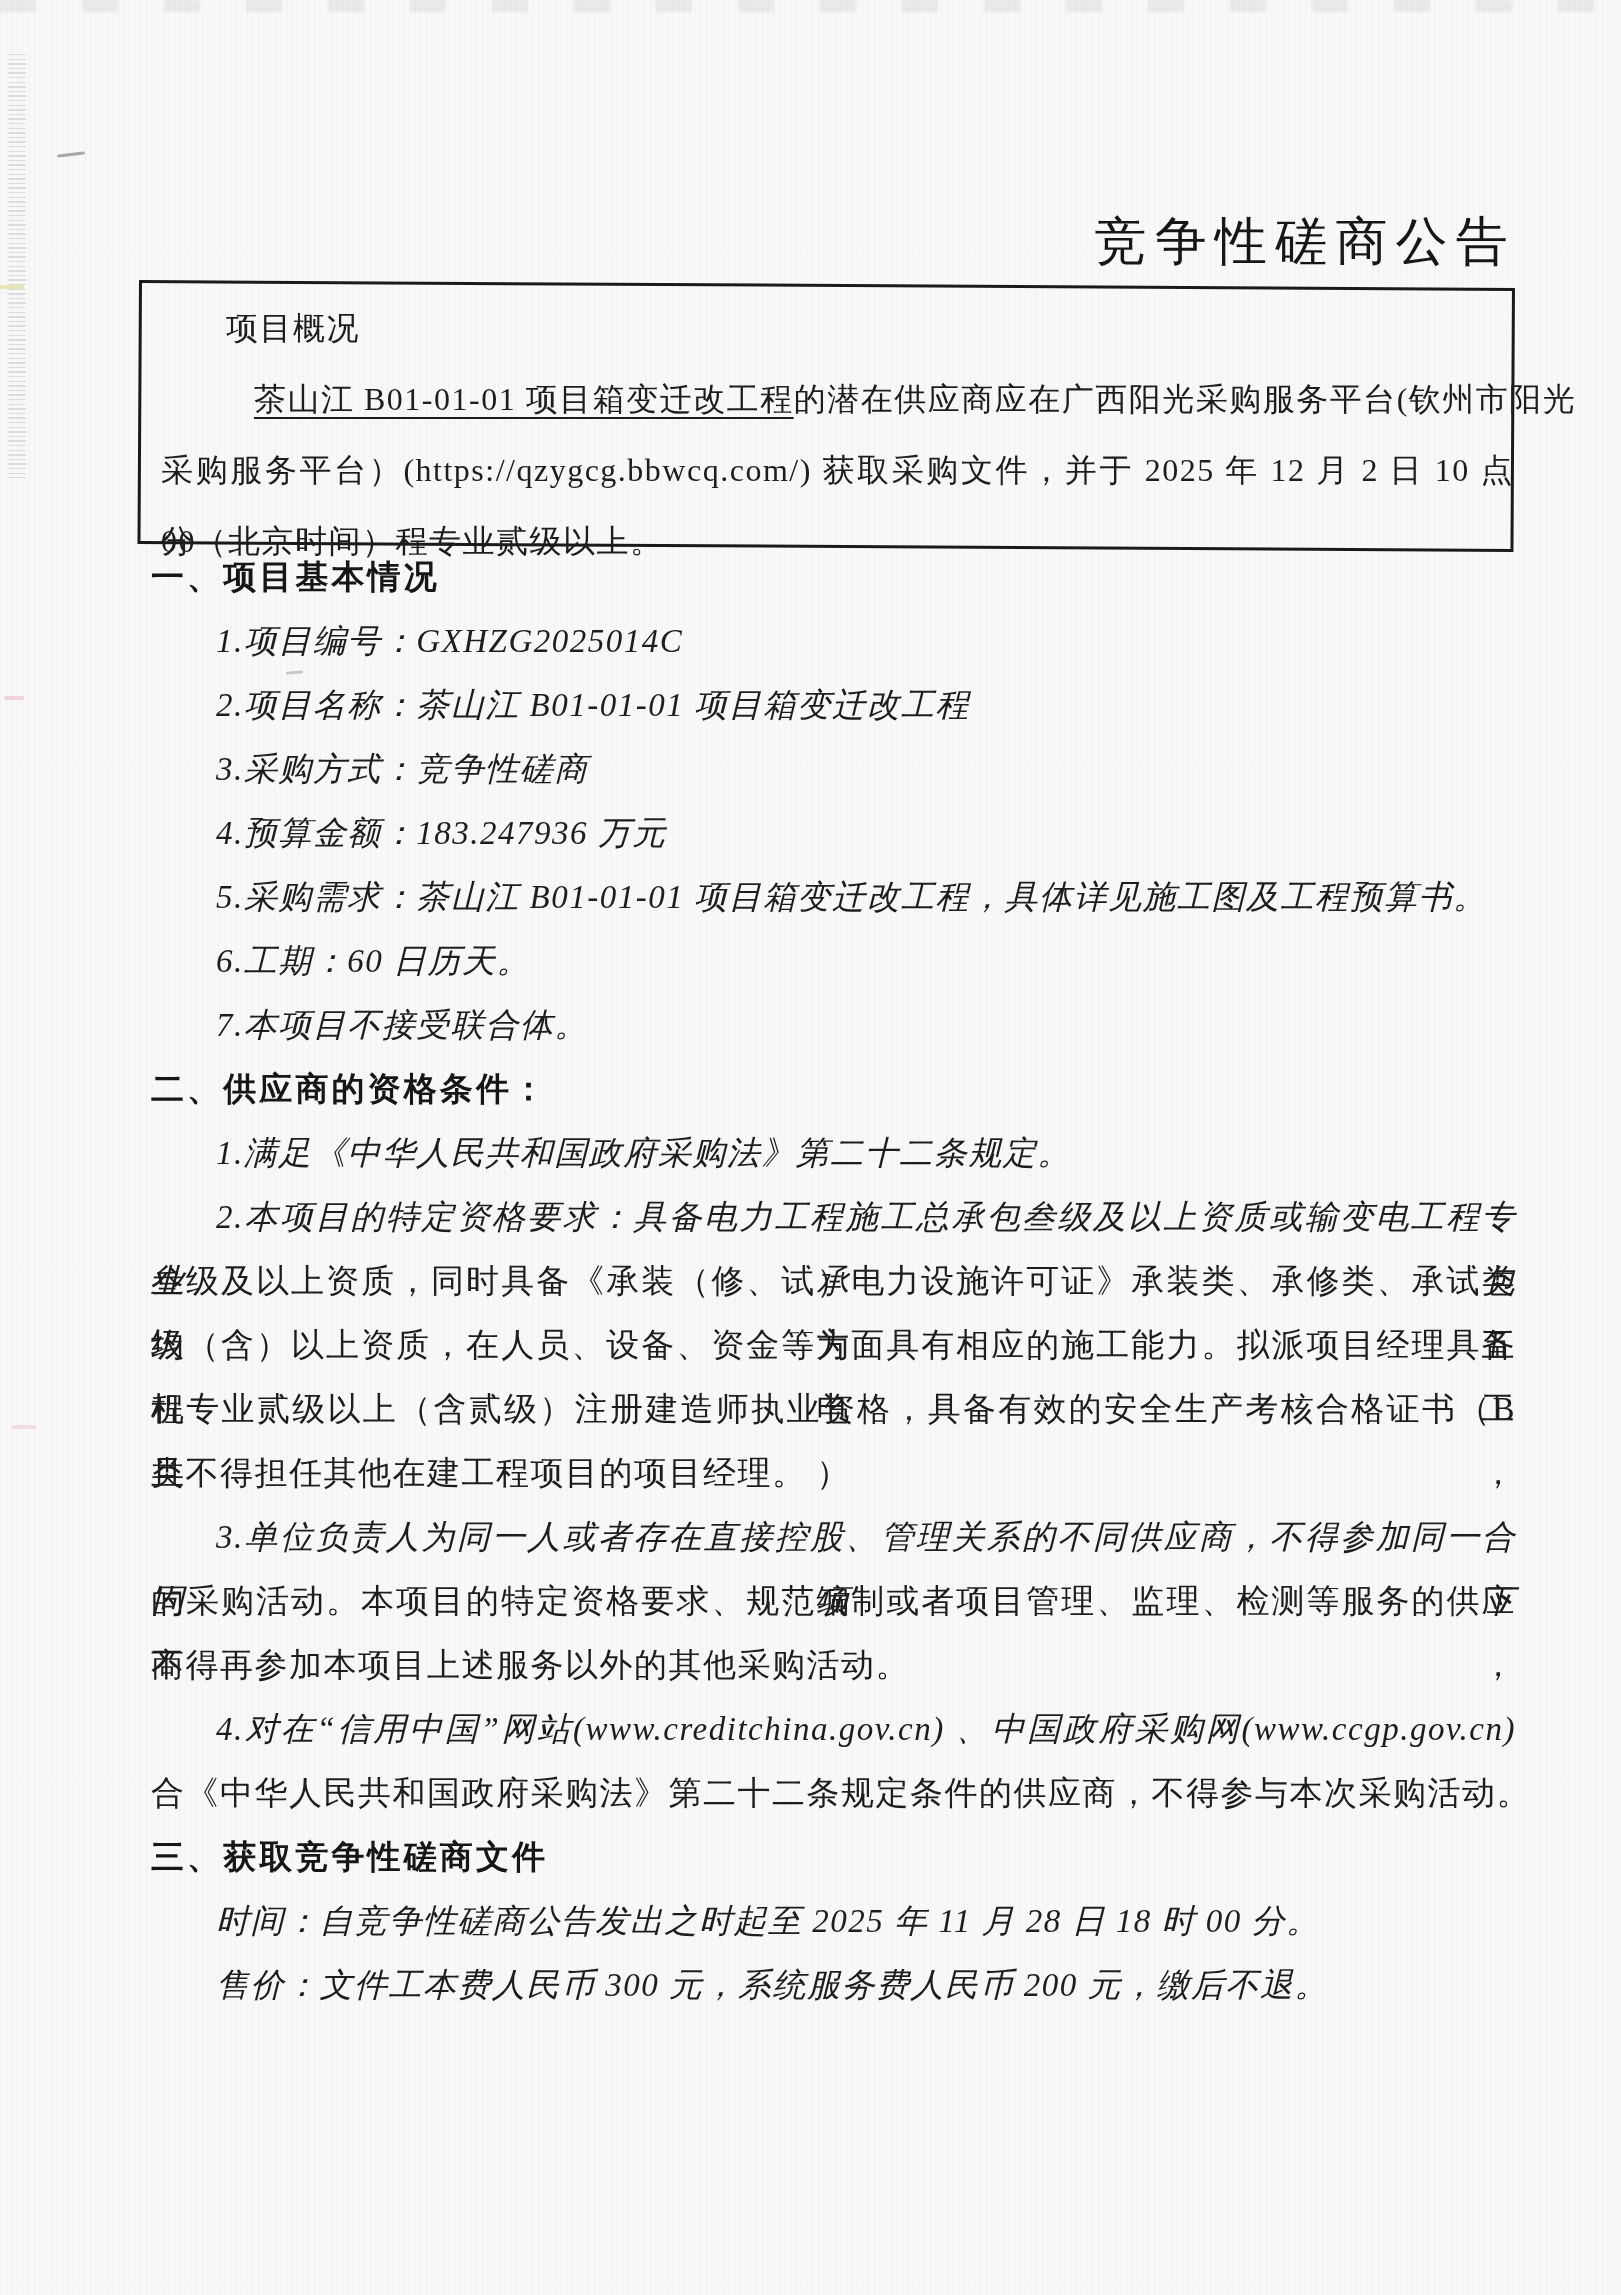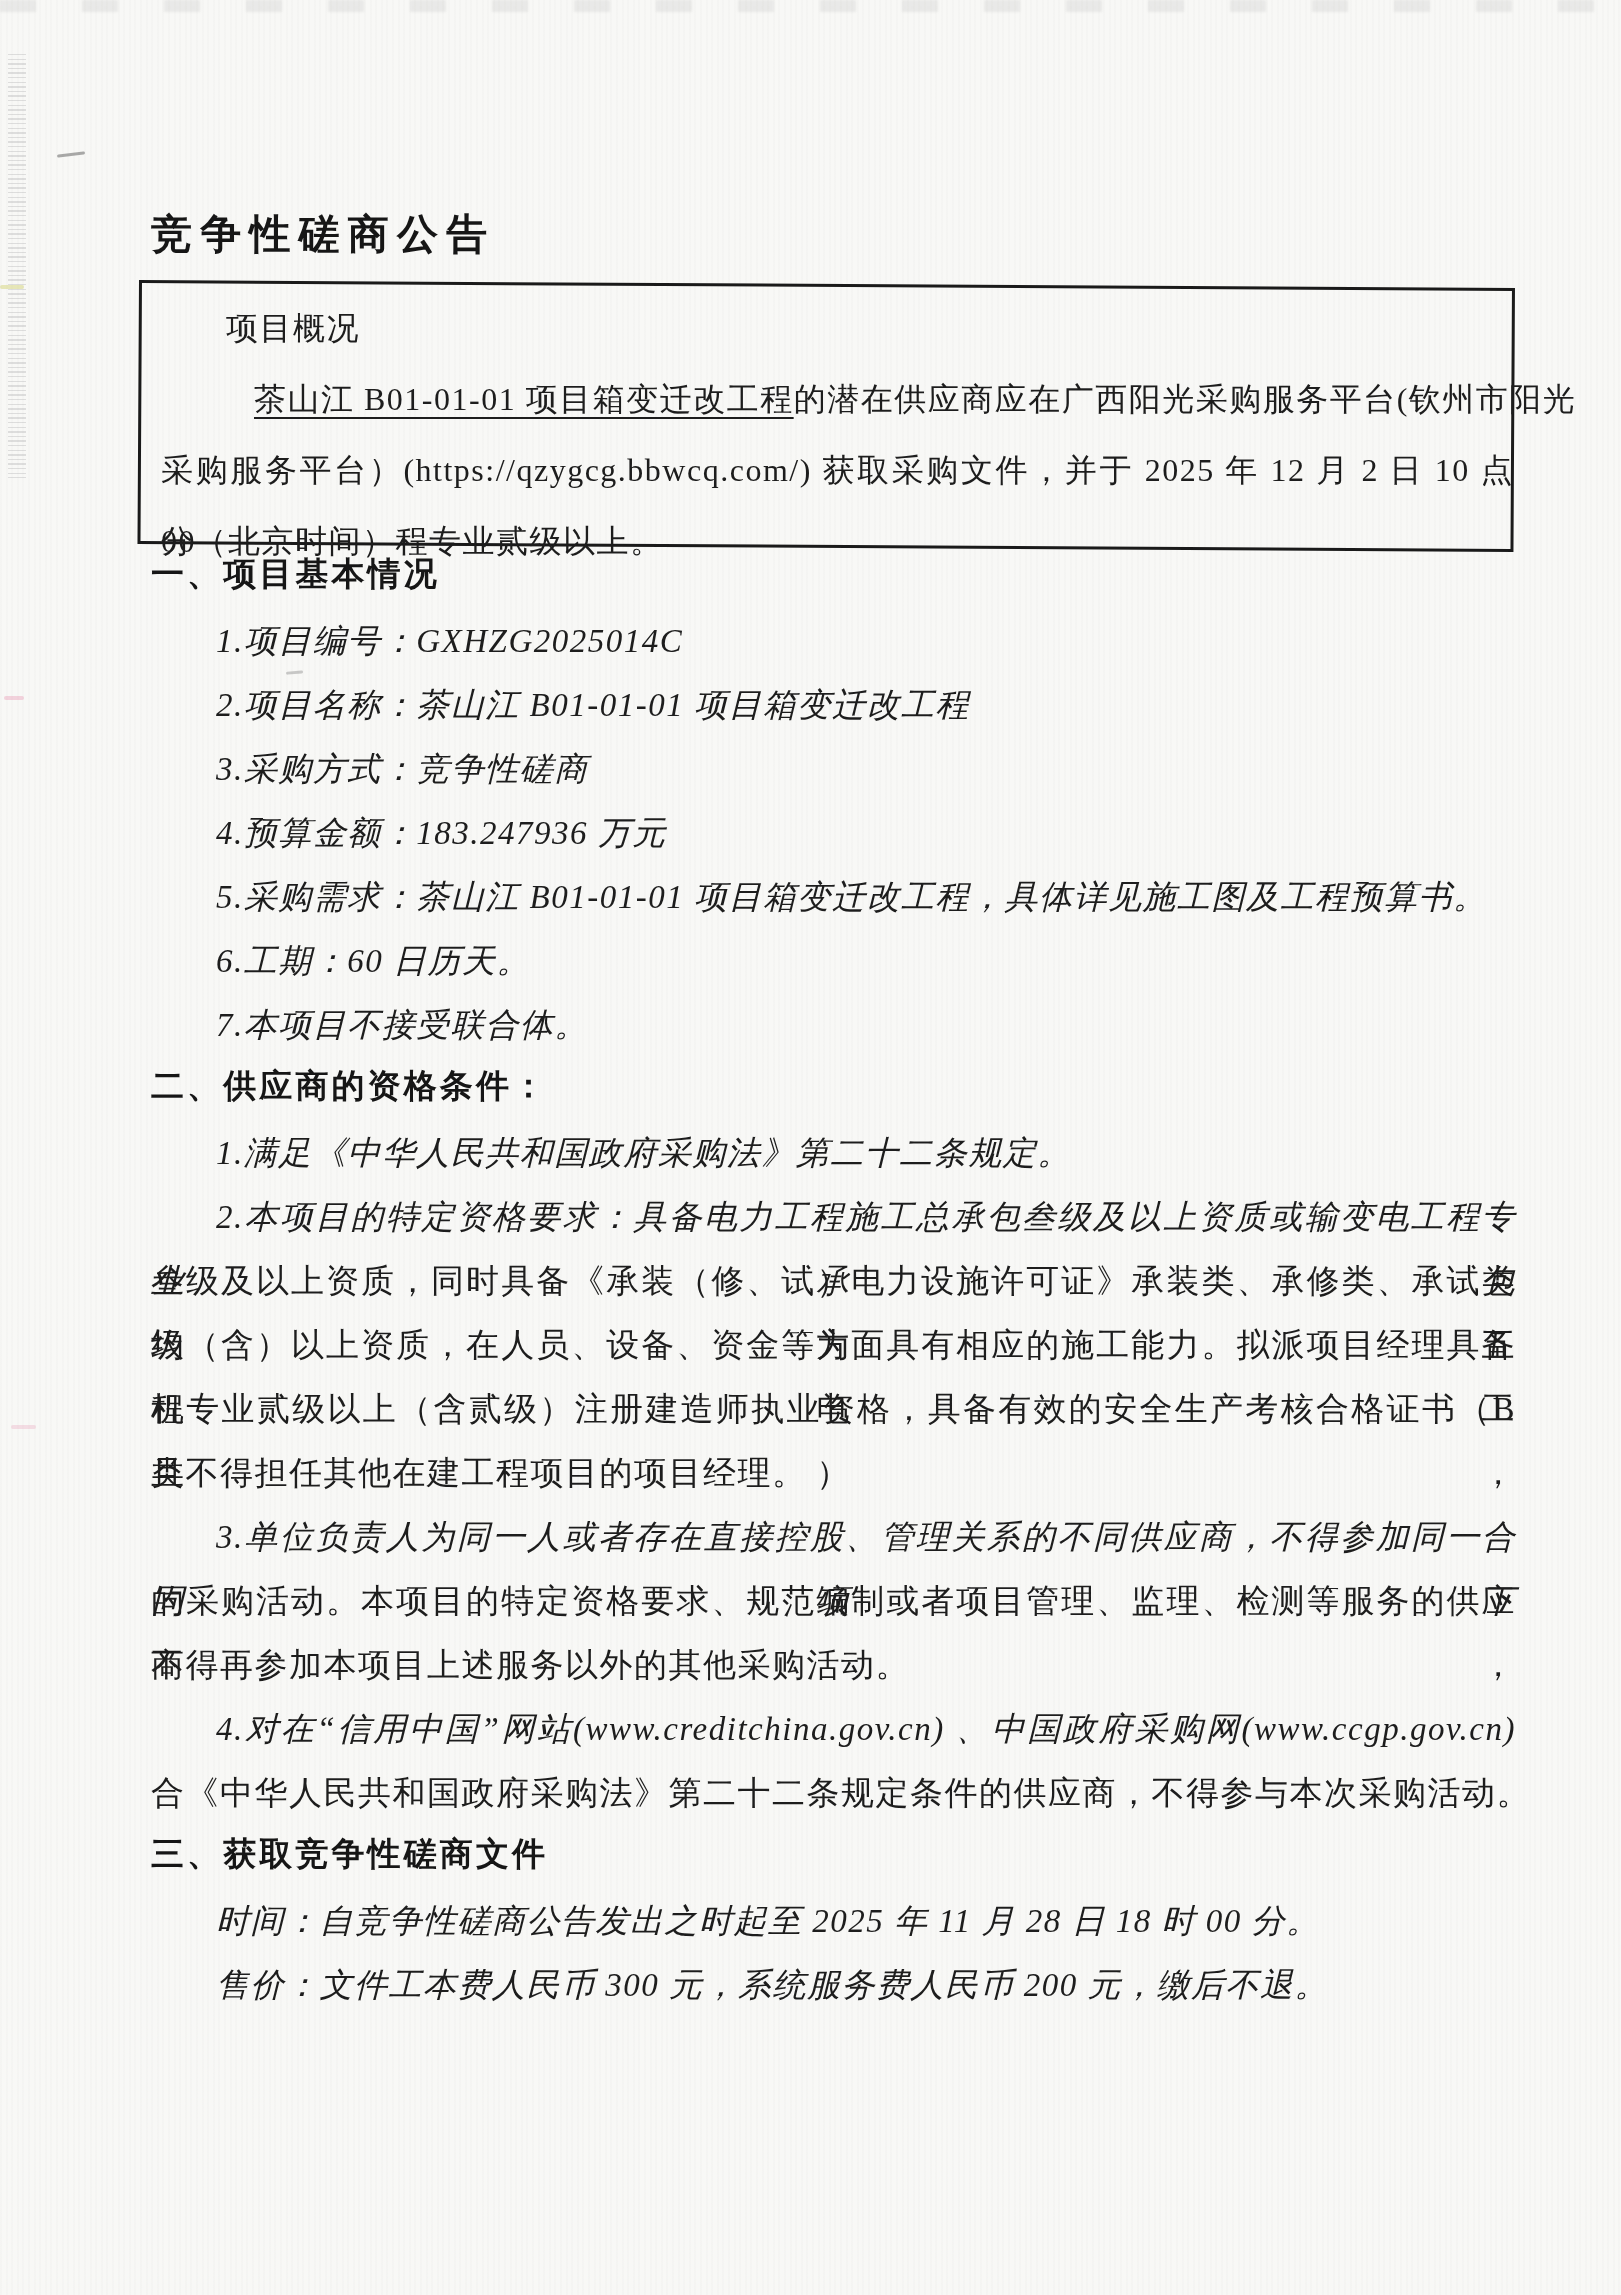--- a/index.html
+++ b/index.html
@@ -29,24 +29,24 @@
   }
   .mark{ position:absolute; border-radius:2px; }
   .mark-yellow{ left:0;  top:285px;  width:23.5px; height:3.6px; background:rgba(198,198,70,0.35); }
   .mark-pink1 { left:4.1px; top:696px; width:20.4px; height:3.6px; background:rgba(228,122,160,0.30); }
   .mark-pink2 { left:11.2px;top:1425px; width:24.5px; height:3.6px; background:rgba(228,122,160,0.22); }
   .speck1{ left:57px; top:153px; width:28px; height:2.6px; background:rgba(70,70,70,0.45); transform:rotate(-7deg); }
   .speck2{ left:286px; top:671px; width:17.4px; height:2.6px; background:rgba(90,90,90,0.30); transform:rotate(-5deg); }
 
   .doc-title{
     position:absolute; left:151px; top:207px; width:1365px;
-    text-align:left;
+    text-align:right;
     font-family:"Liberation Sans","DejaVu Sans",sans-serif;
-    font-weight:bold;
-    font-size:41px; letter-spacing:8.2px;
+    font-weight:normal;
+    font-size:52px; letter-spacing:8.2px;
     color:#161616;
   }
 
   .box-frame{
     position:absolute; left:139px; top:280px; width:1376px; height:264px;
     border:3.1px solid #1a1a1a;
     box-sizing:border-box;
     transform:rotate(0.33deg);
     transform-origin:0 0;
     background:transparent;
@@ -67,21 +67,21 @@
   }
 
   .body-col{
     position:absolute; left:151px; top:545px; width:1365px;
     font-size:33px; line-height:64px; letter-spacing:1.5px;
   }
   .ln{ height:64px; white-space:nowrap; }
   .ln.jst{ white-space:normal; text-align:justify; text-align-last:justify; }
   .ln.ind{ text-indent:65px;font-style:italic; }
   .ln.hd{
-    font-family:Liberation Mono, monospace;
+    font-family:Liberation Serif, serif;
     font-weight:bold; letter-spacing:3.1px; color:#161616;
   }
 </style>
 </head>
 <body>
 
 <div class="page">
 
   <div class="top-band"></div>
   <div class="edge-strip"></div>

